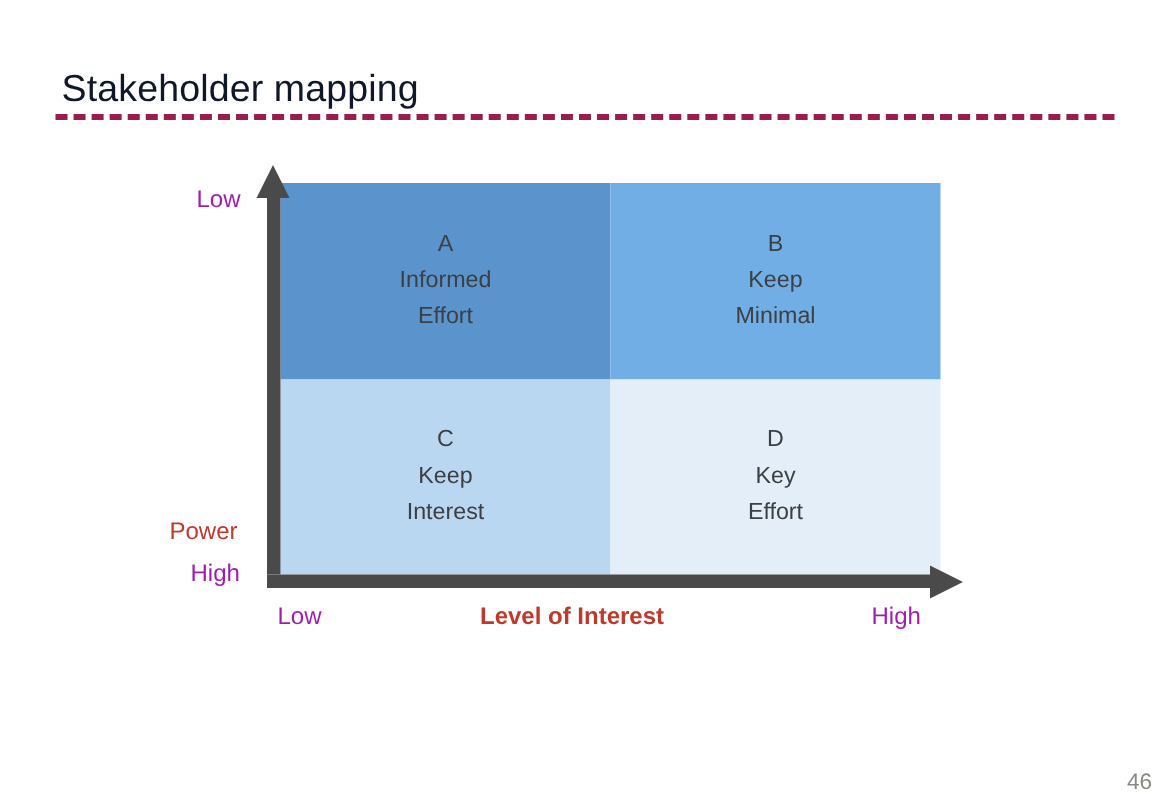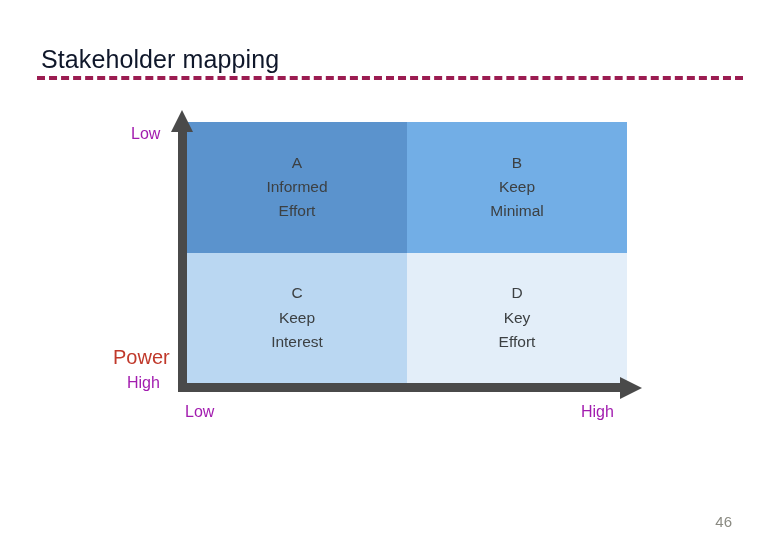--- a/index.html
+++ b/index.html
@@ -117,37 +117,37 @@
 
   
   .axis-tick {
     position: absolute;
     font-size: 16px;
     color: #a21caf;
     white-space: nowrap;
   }
   .axis-name {
     position: absolute;
-    font-size: 20px;
+    font-size: 16px;
     color: #C0392B;
     white-space: nowrap;
   }
 
   #y-tick-low  { left: 131px; top: 25px; }
   #y-tick-high { left: 127px; top: 274px; text-align: right; }
   #y-axis-name { left: 113px; top: 246px; color: #C0392B; }
 
   #x-tick-low  { left: 185px; top: 303px; }
   #x-tick-high { left: 581px; top: 303px; }
   #x-axis-name { left: 320px; top: 303px; font-weight: bold; color: #C0392B; }
 
   
   #page-number {
     position: absolute;
-    right: 48px;
+    right: 12px;
     bottom: 10px;
     font-size: 15px;
     color: #8A8A82;
   }
 </style>
 </head>
 <body>
 
 <div id="slide-title">Stakeholder mapping</div>
 
@@ -186,17 +186,18 @@
   <div id="y-axis-line"></div>
   <div id="y-axis-arrow"></div>
   <div id="x-axis-line"></div>
   <div id="x-axis-arrow"></div>
 
   <div class="axis-tick" id="y-tick-low">Low</div>
   <div class="axis-name" id="y-axis-name">Power</div>
   <div class="axis-tick" id="y-tick-high">High</div>
 
   <div class="axis-tick" id="x-tick-low">Low</div>
+  <div class="axis-name" id="x-axis-name">Level of Interest</div>
   <div class="axis-tick" id="x-tick-high">High</div>
 
 </div>
 
 <div id="page-number">46</div>
 
 </body></html>

